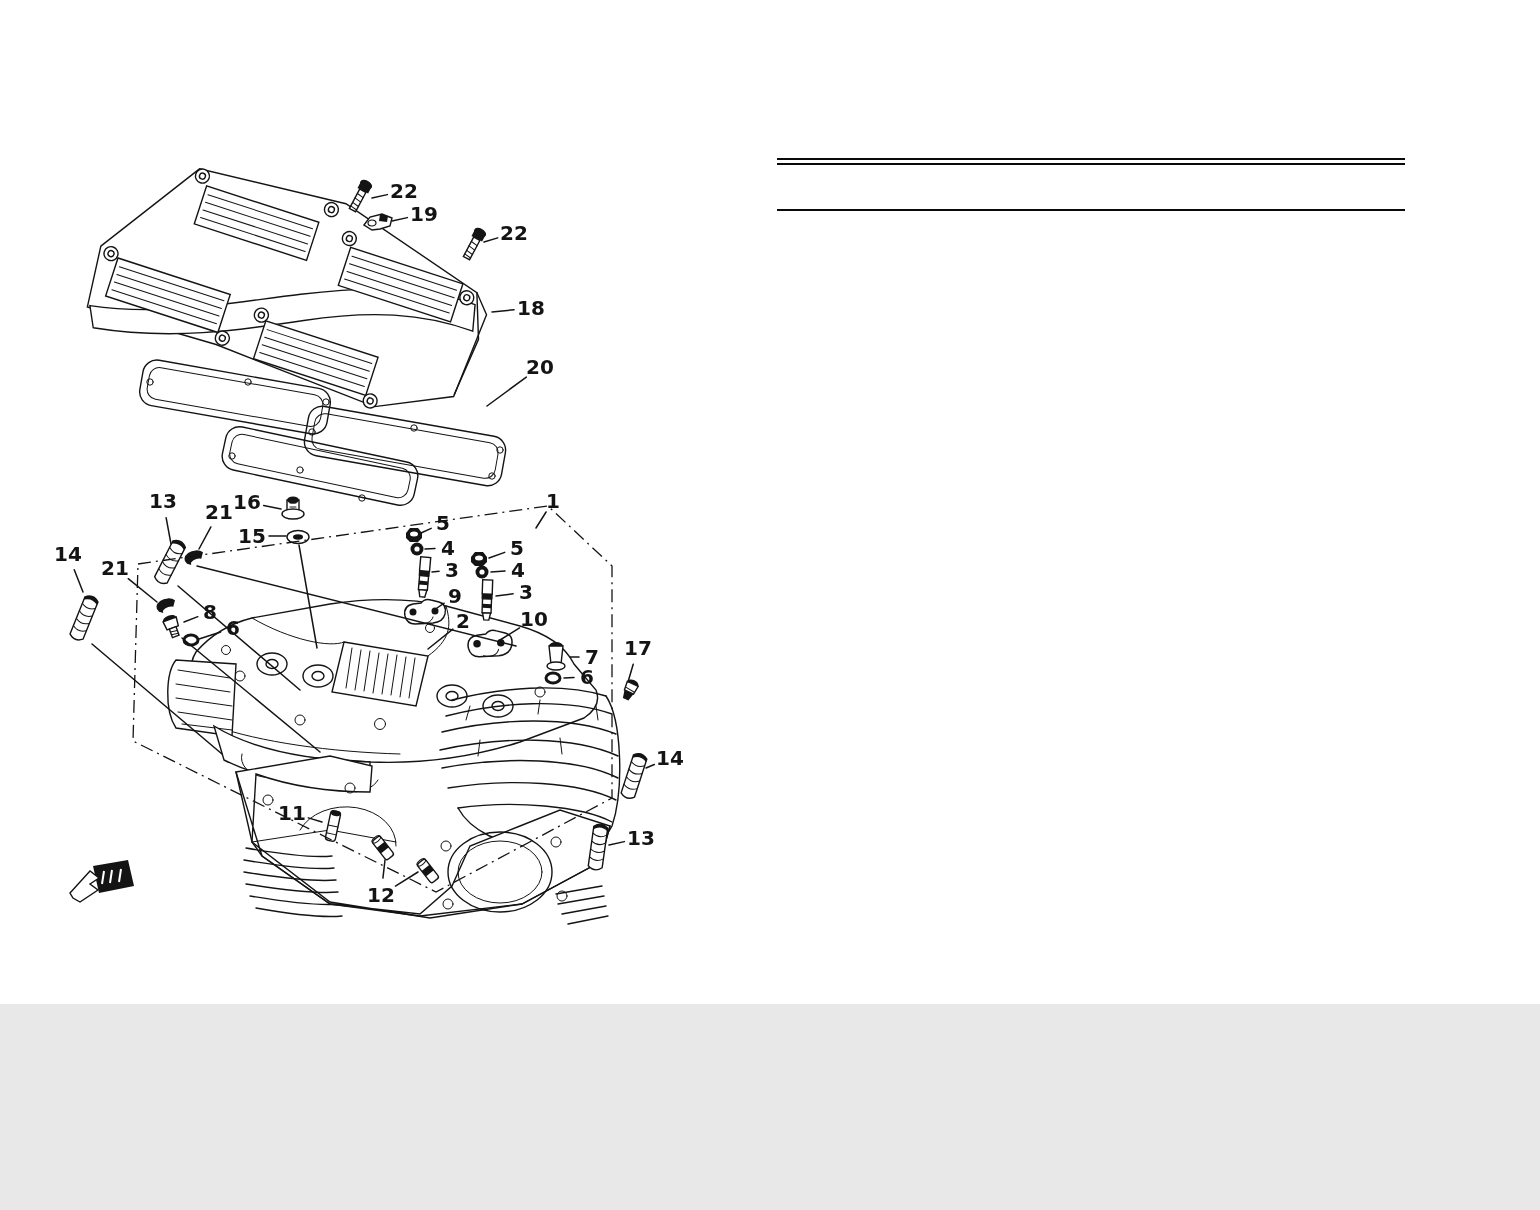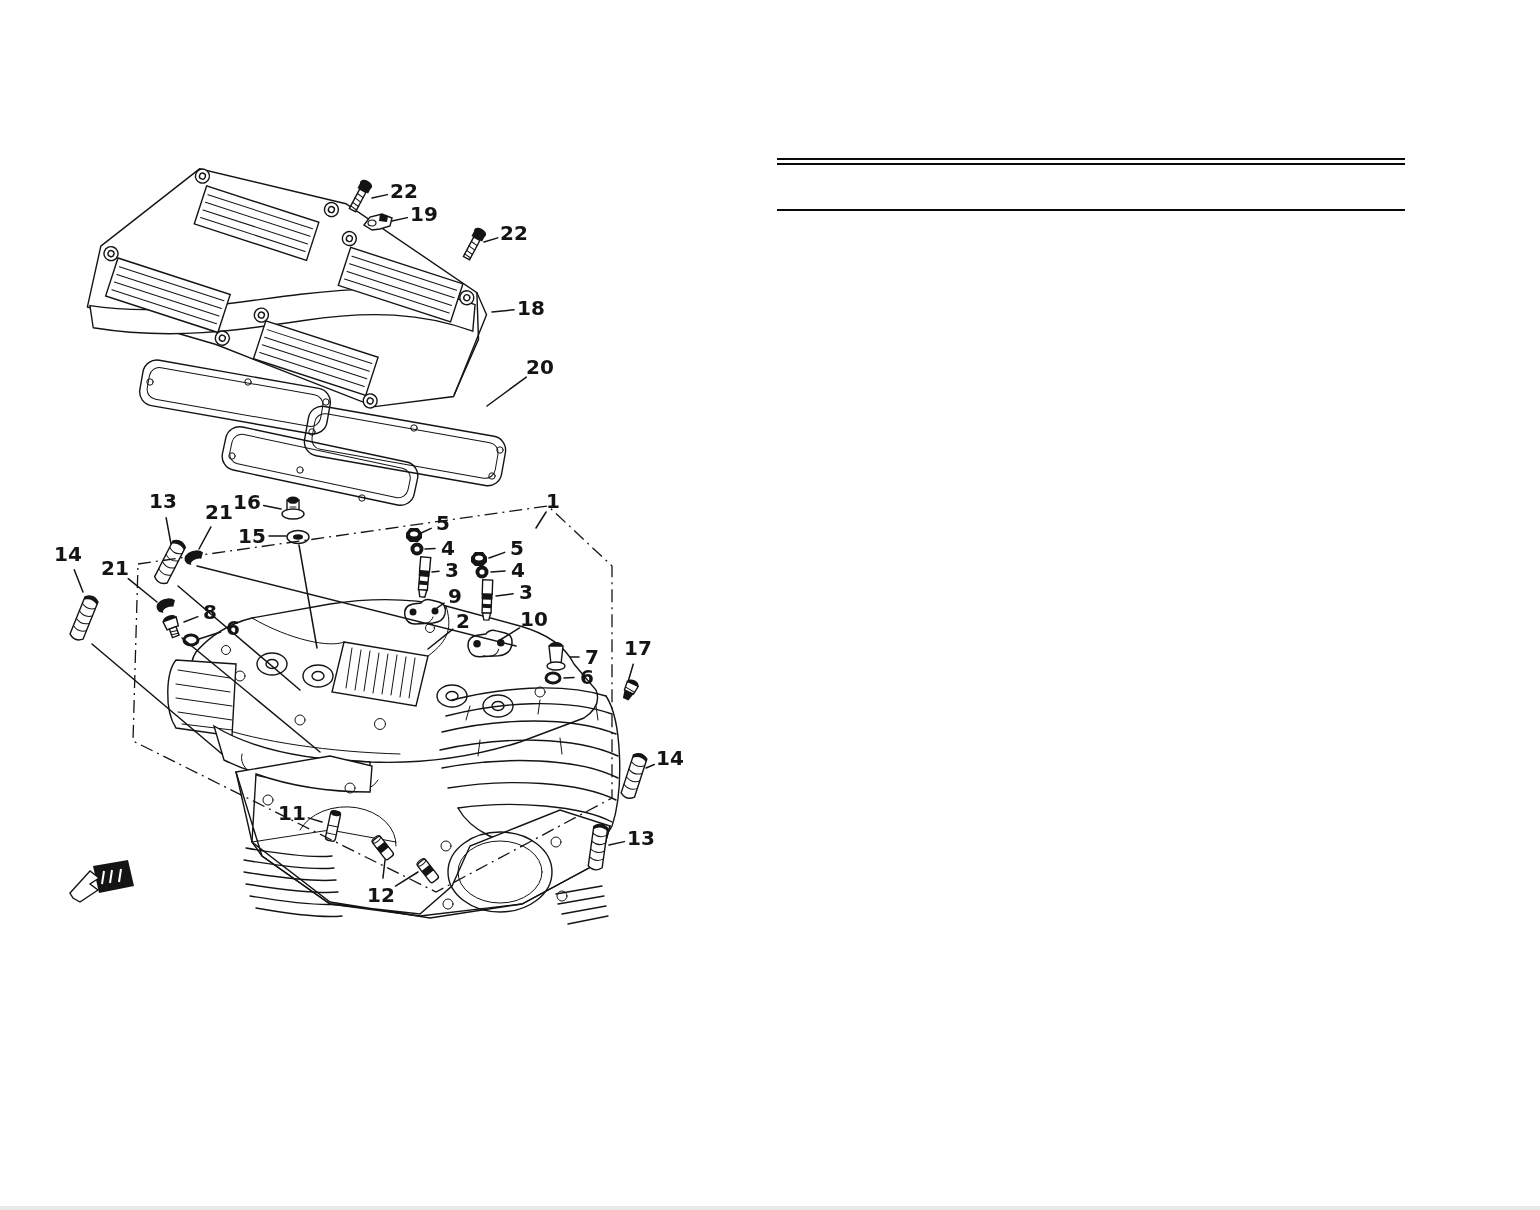--- a/index.html
+++ b/index.html
@@ -1,16 +1,16 @@
 <!DOCTYPE html>
 <html><head>
 <meta charset="utf-8">
 <style>
   html,body{margin:0;padding:0;background:#e8e8e8;}
-  .page{position:relative;width:1540px;height:1206px;background:#ffffff;overflow:hidden;
+  .page{position:relative;width:1540px;height:1004px;background:#ffffff;overflow:hidden;
         font-family:"DejaVu Sans",sans-serif;}
   .rule{position:absolute;left:777px;width:628px;}
   .rule-double{top:158px;height:3px;border-top:2px solid #0a0a0a;border-bottom:2px solid #0a0a0a;}
   .rule-single{top:209px;height:0;border-top:2px solid #0a0a0a;}
   svg{position:absolute;left:0;top:0;}
   .ln{stroke:#141414;fill:none;stroke-width:1.4;stroke-linecap:round;stroke-linejoin:round;}
   .ln-thin{stroke:#141414;fill:none;stroke-width:1;stroke-linecap:round;}
   .fill{fill:#141414;stroke:none;}
   .wfill{fill:#ffffff;stroke:#141414;stroke-width:1.4;}
   .dashdot{stroke:#141414;fill:none;stroke-width:1.3;stroke-dasharray:13 5 2 5;}

